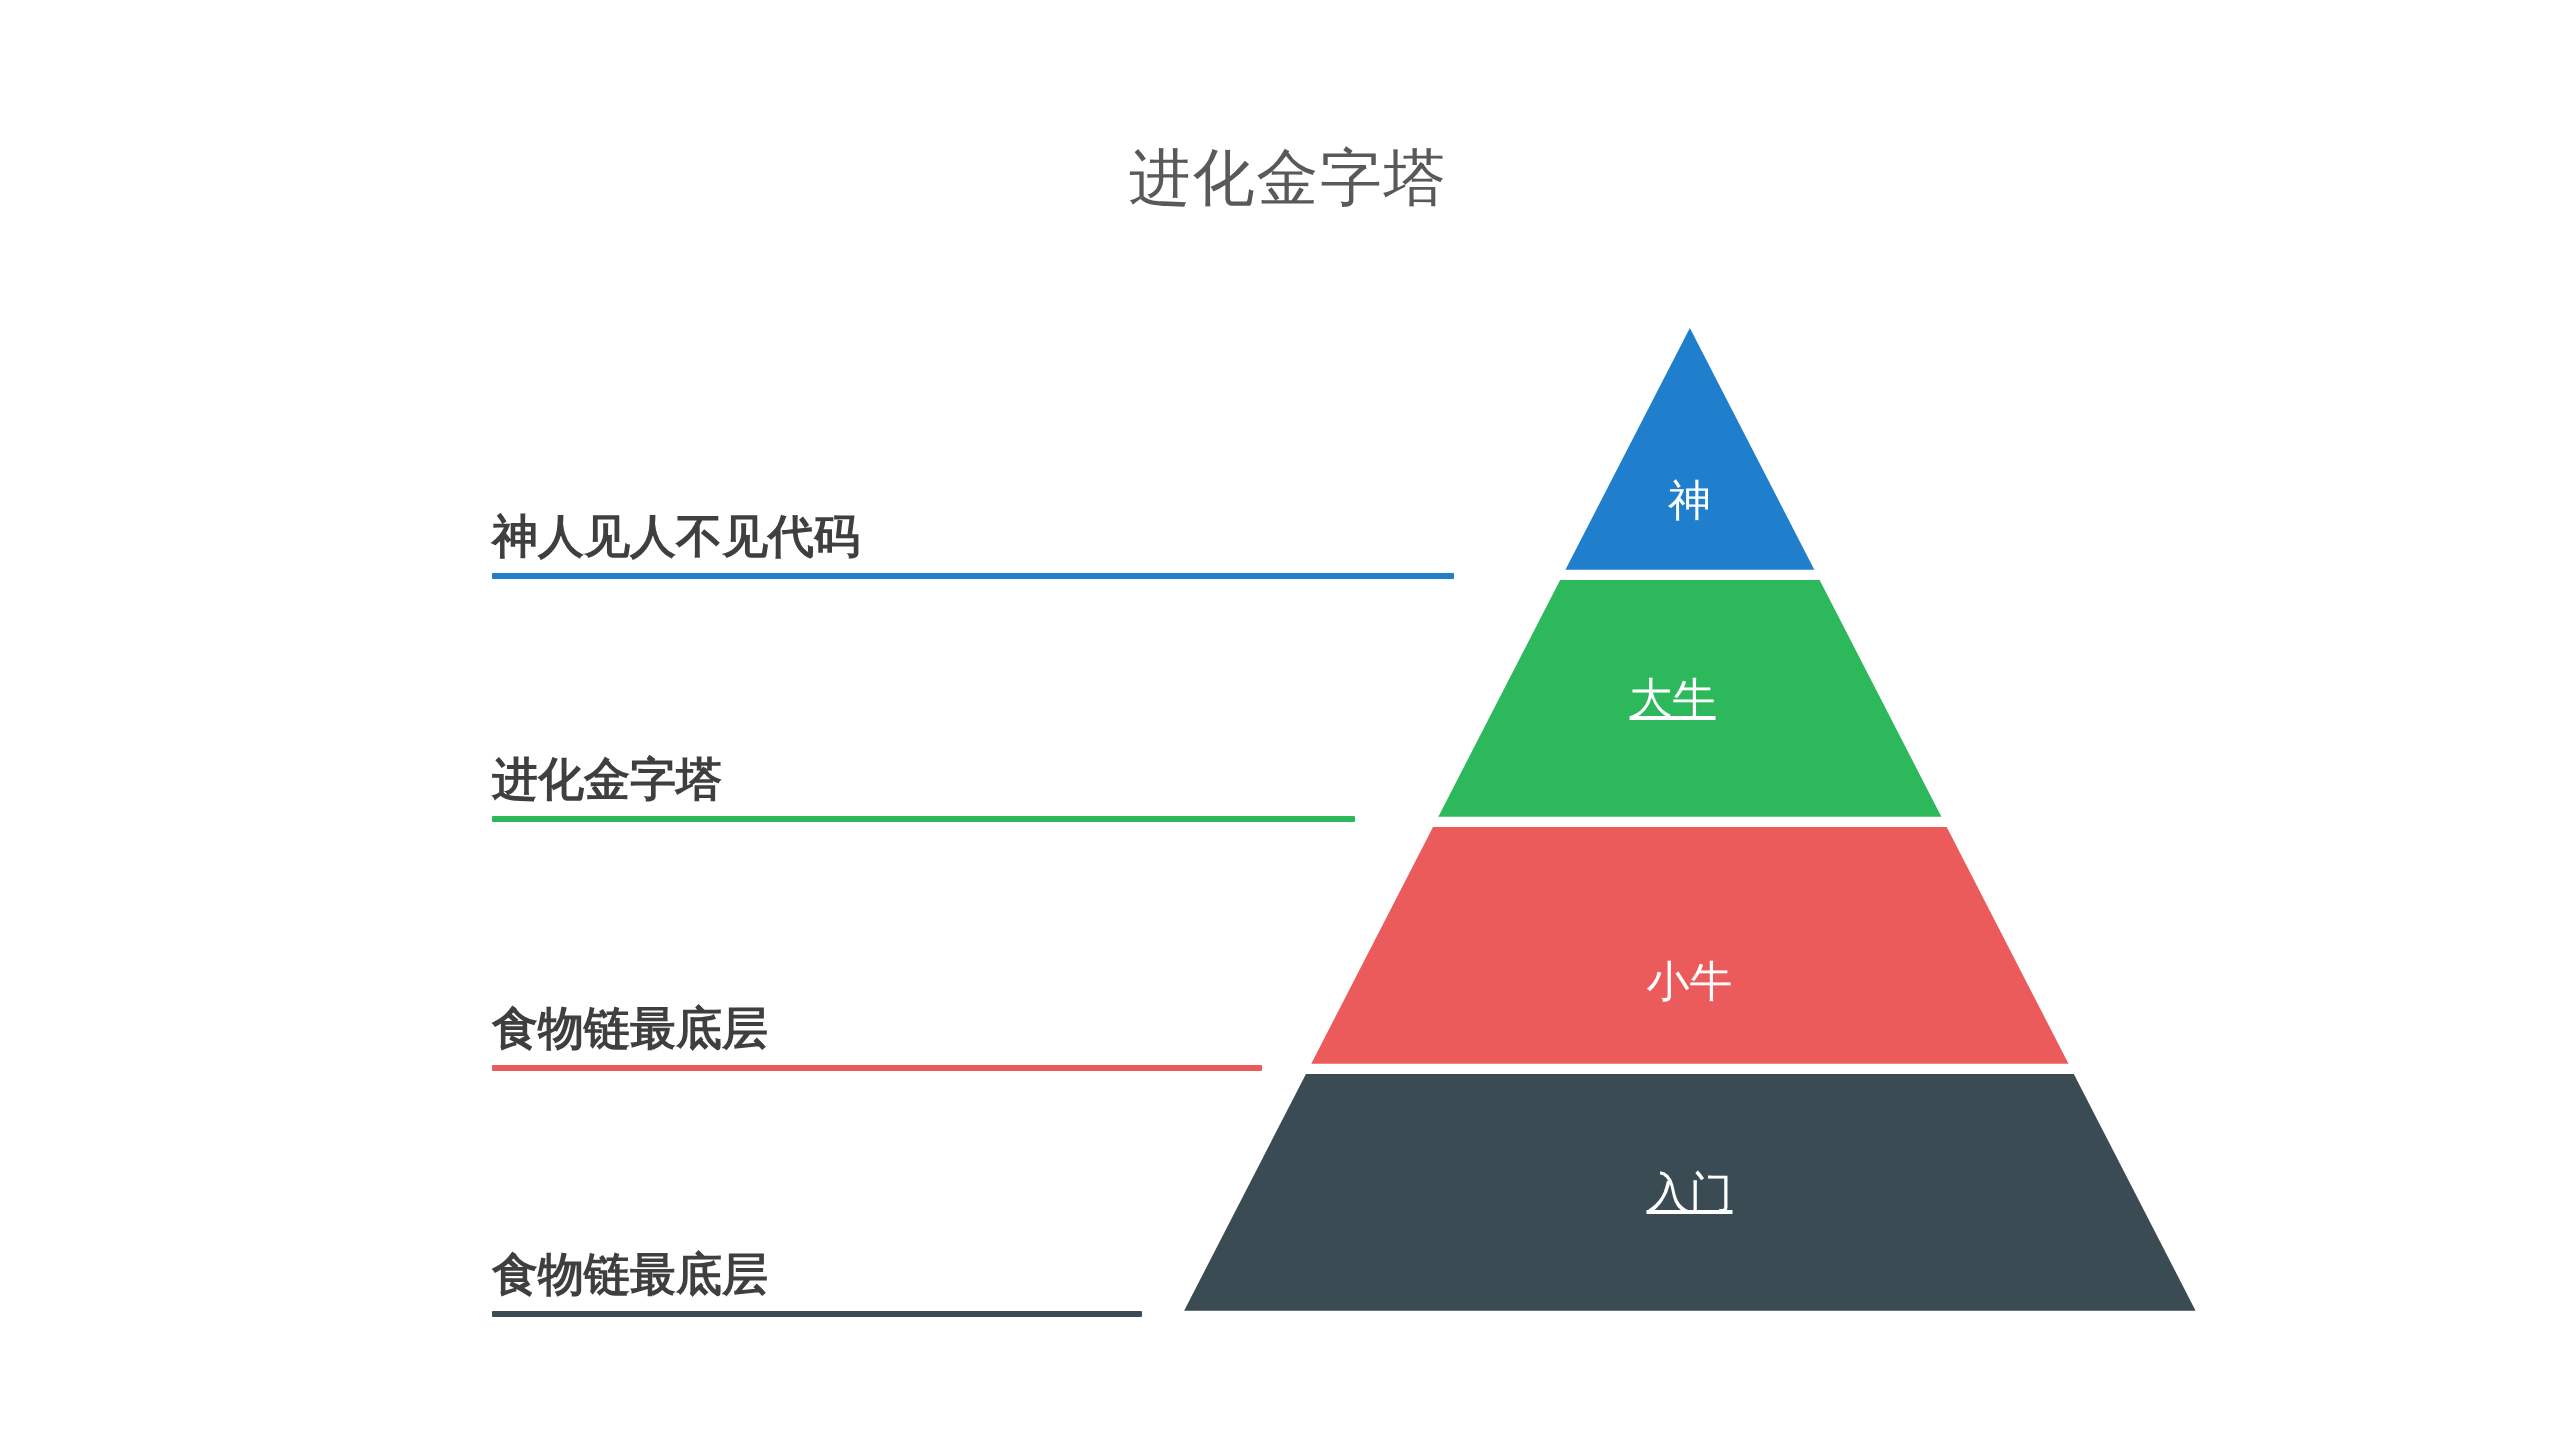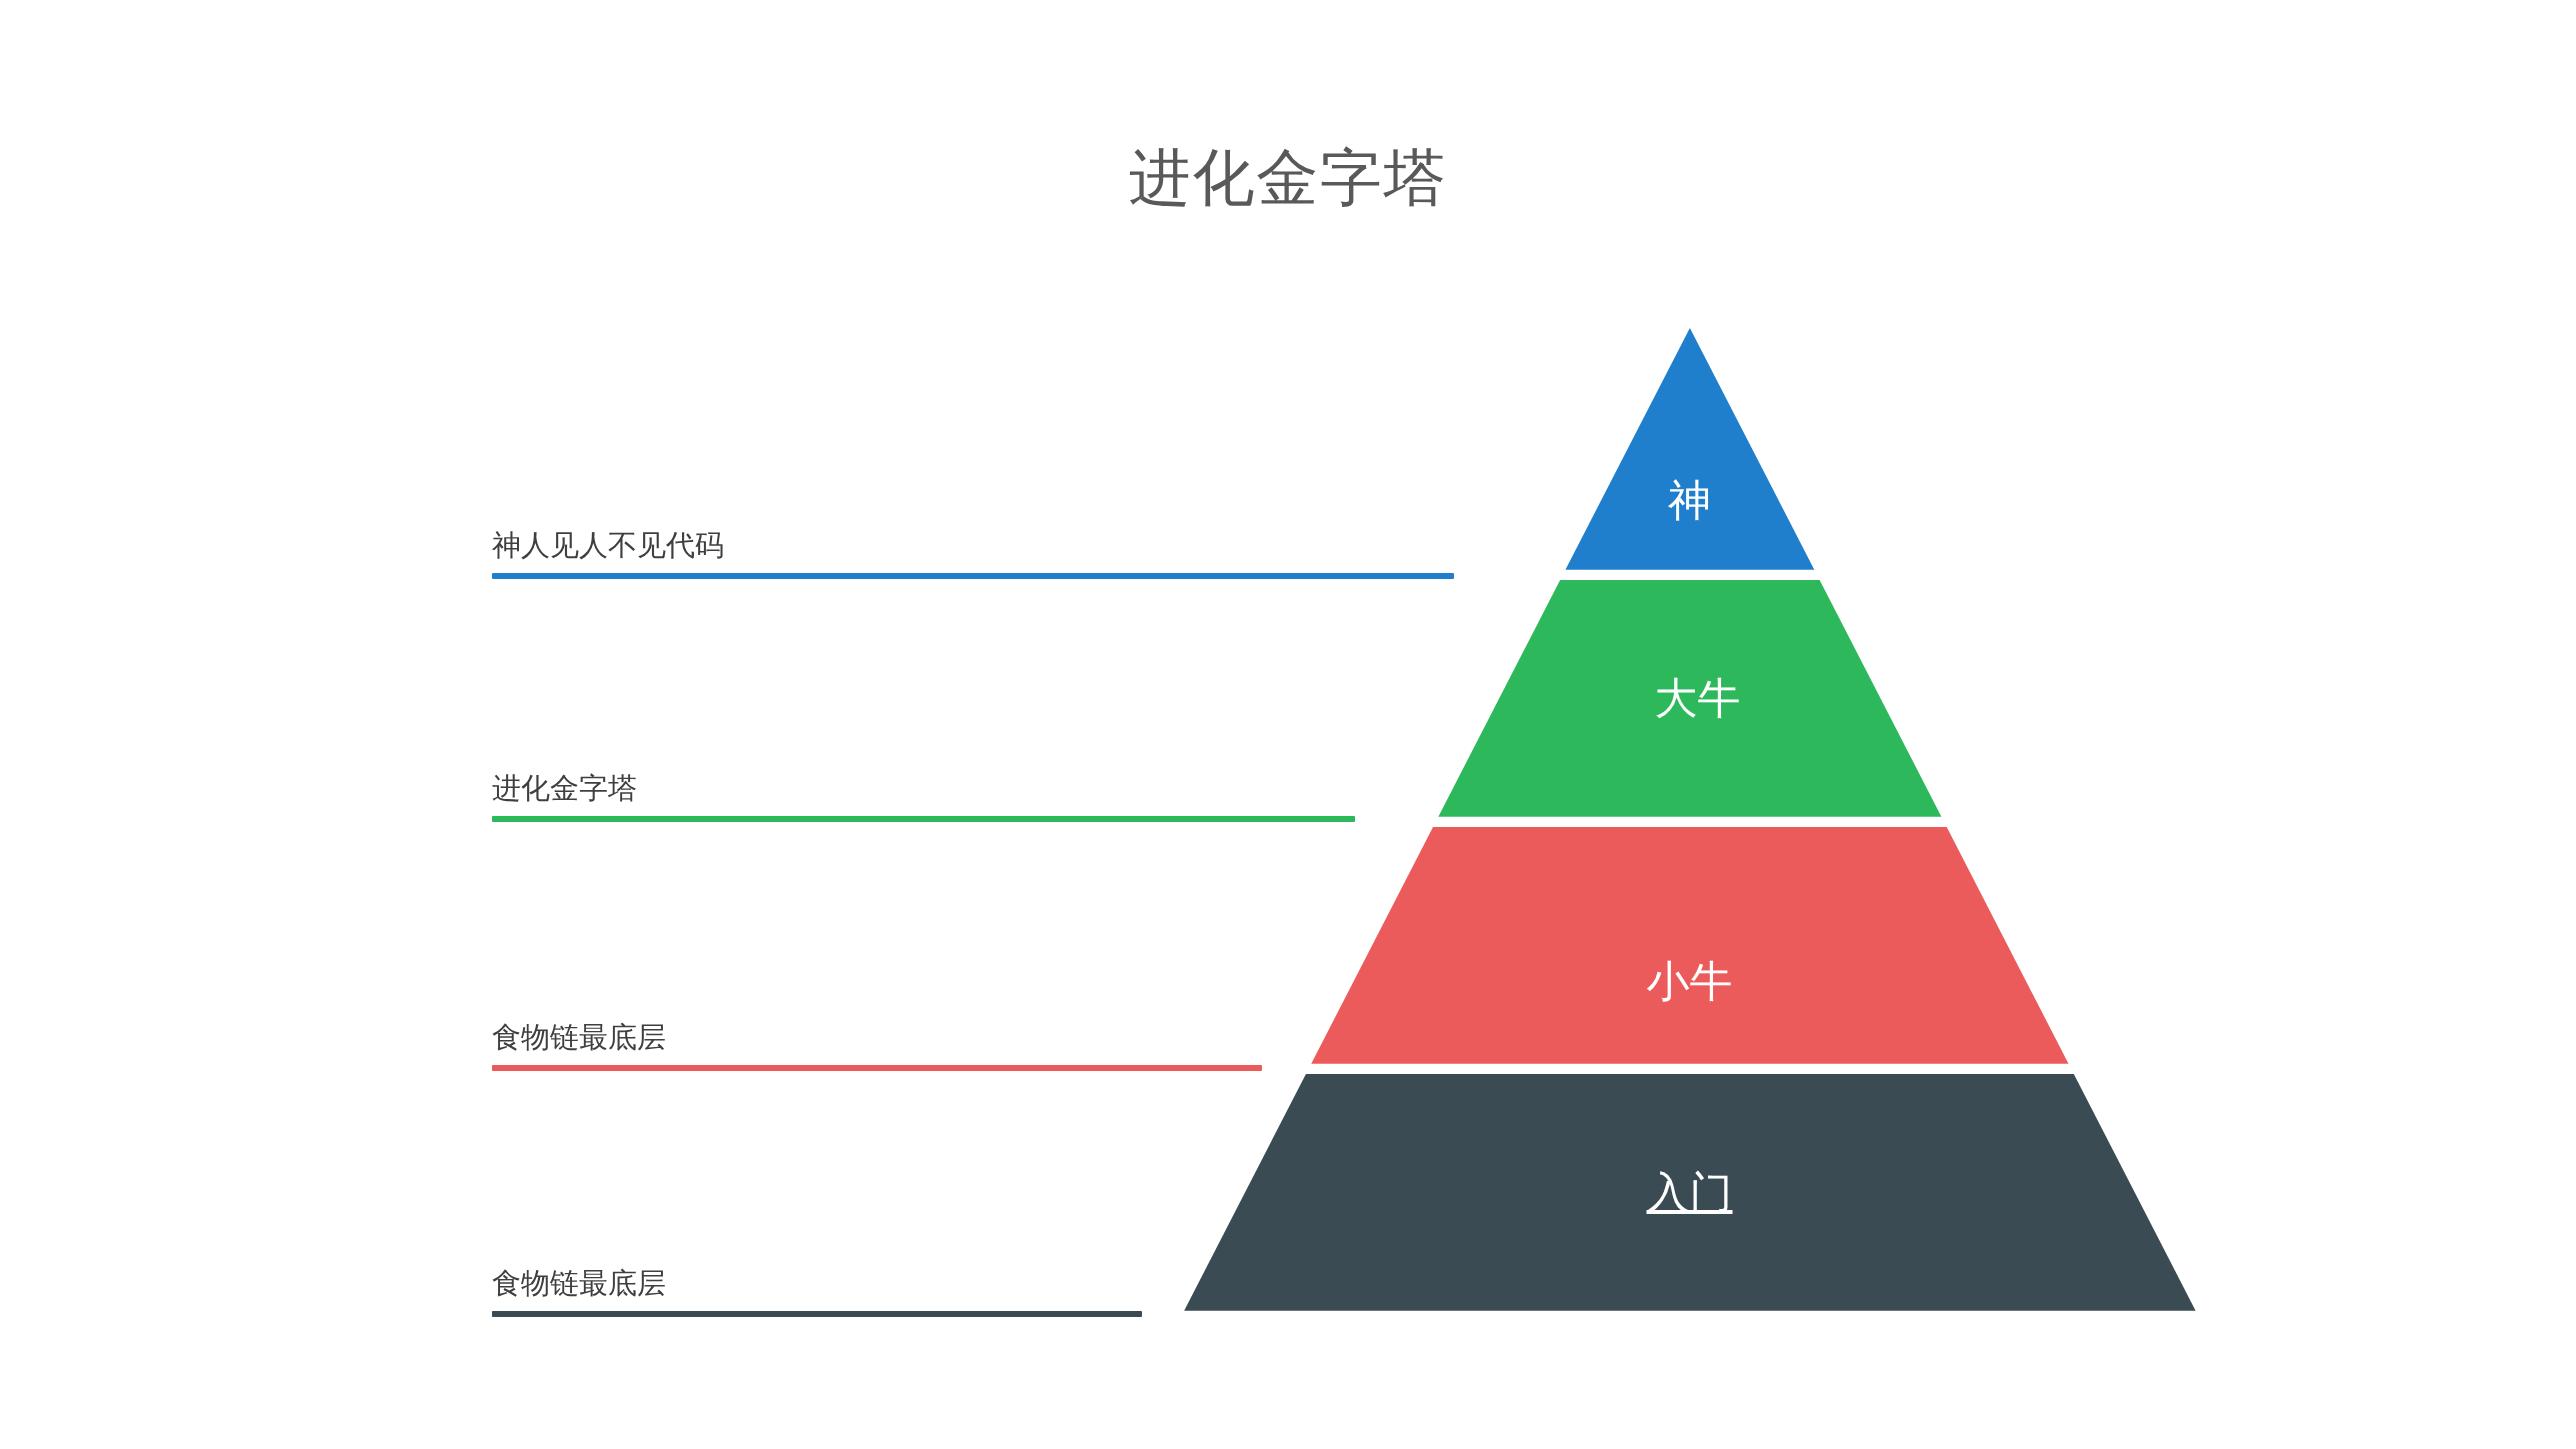--- a/index.html
+++ b/index.html
@@ -52,25 +52,25 @@
 
   .legend-row {
     position: absolute;
     left: 492px;
   }
 
   .legend-label {
     position: absolute;
     left: 0;
     bottom: 19px;
-    font-size: 29px;
+    font-size: 46px;
     line-height: 1.05;
     color: #3f3f3f;
     white-space: nowrap;
-    font-weight: 400;
+    font-weight: 700;
   }
 
   .legend-rule {
     position: absolute;
     left: 0;
     bottom: 0;
     height: 6px;
     border-radius: 0.9px;
   }
 
@@ -153,19 +153,19 @@
 
   <div id="pyramid">
     <svg viewBox="0 0 1260 1200" preserveAspectRatio="none">
       <polygon id="tier-shape-0" points="638,22 782.9139878366638,303.75 493.08601216333625,303.75" fill="#1F7FCC"></polygon>
       <polygon id="tier-shape-1" points="486.91398783666375,315.75 789.0860121633362,315.75 930.9139878366638,591.5 345.08601216333625,591.5" fill="#2DB85C"></polygon>
       <polygon id="tier-shape-2" points="338.9139878366638,603.5 937.0860121633361,603.5 1078.9139878366639,879.25 197.0860121633362,879.25" fill="#EC5B5B"></polygon>
       <polygon id="tier-shape-3" points="190.9139878366638,891.25 1085.0860121633361,891.25 1226.9139878366636,1167 49.08601216333625,1167" fill="#3A4B53"></polygon>
     </svg>
 
     <div class="tier-label" id="tier-label-0" style="top: 170px; left: 436px; width: 223px;">神</div>
-    <div class="tier-label" id="tier-label-1" style="top: 368px; left: 444px; width: 223px;">大牛</div>
+    <div class="tier-label" id="tier-label-1" style="top: 368px; left: 419px; width: 223px; text-decoration: underline;">大牛</div>
     <div class="tier-label" id="tier-label-2" style="top: 615px; left: 436px; width: 223px;">小牛</div>
     <div class="tier-label" id="tier-label-3" style="top: 862px; left: 436px; width: 223px;">入门</div>
   </div>
 
 </div>
 
 
 </body></html>

